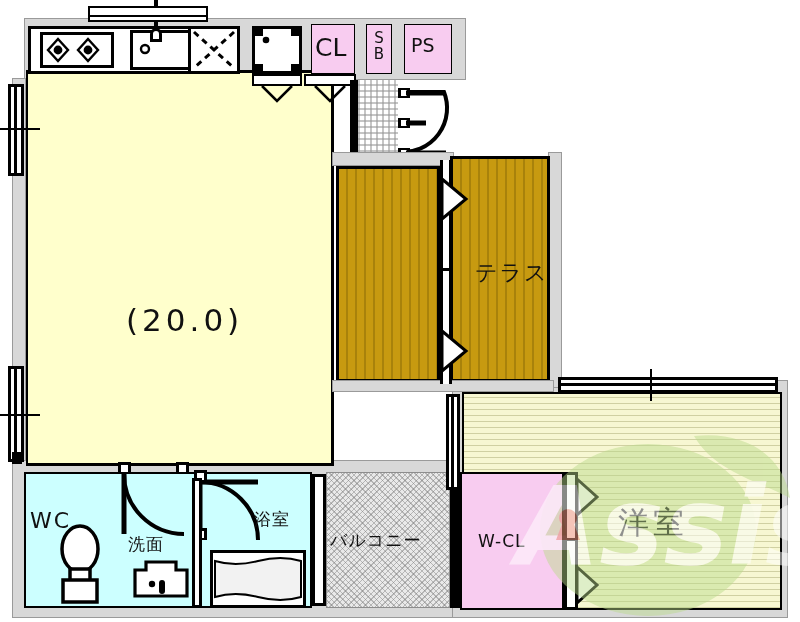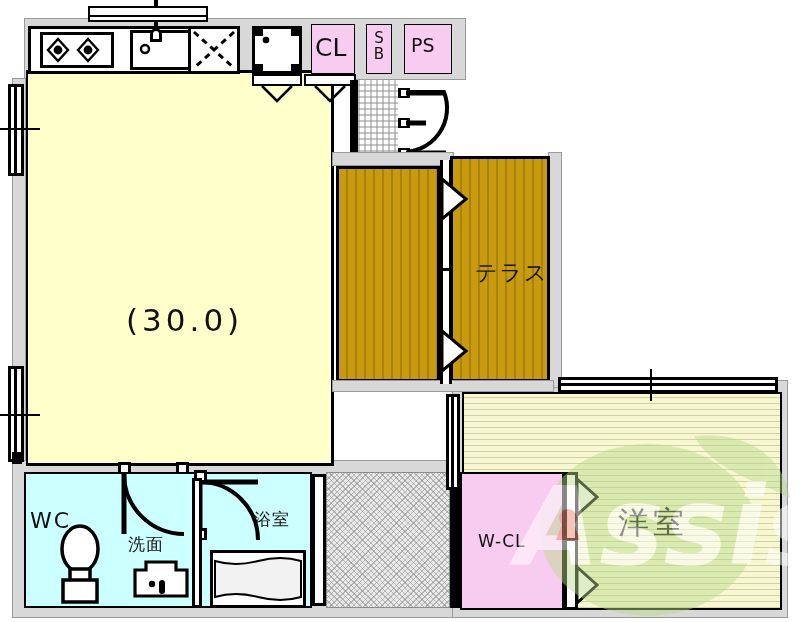--- a/index.html
+++ b/index.html
@@ -76,21 +76,21 @@
   <div class="abs wall" style="left:452px;top:380px;width:336px;height:238px;"></div>
 
   <div class="abs wall" style="left:548px;top:152px;width:14px;height:236px;"></div>
 
   <div class="abs ldk" style="left:26px;top:72px;width:308px;height:394px;border-left:2px solid #000;"></div>
 
   <div class="abs" style="left:26px;top:70px;width:308px;height:3px;background:#000;"></div>
   <div class="abs" style="left:26px;top:463px;width:308px;height:3px;background:#000;"></div>
   <div class="abs" style="left:331px;top:72px;width:3px;height:394px;background:#000;"></div>
 
-  <div class="lbl big" style="left:126px;top:302px;">(30.0)</div>
+  <div class="lbl big" style="left:126px;top:302px;">(20.0)</div>
 
   <div class="abs" style="left:28px;top:26px;width:202px;height:48px;background:#fff;border:3px solid #000;"></div>
 
   <div class="abs" style="left:40px;top:32px;width:74px;height:36px;background:#fff;border:3px solid #000;">
     <svg width="68" height="30" viewBox="0 0 68 30">
       <g fill="none" stroke="#000" stroke-width="2.4">
         <polygon points="15,4 25,15 15,26 5,15"></polygon>
         <polygon points="45,4 55,15 45,26 35,15"></polygon>
         <circle cx="15" cy="15" r="3.2" fill="#000"></circle>
         <circle cx="45" cy="15" r="3.2" fill="#000"></circle>
@@ -239,20 +239,21 @@
 
   <div class="abs" style="left:210px;top:550px;width:96px;height:58px;background:#fff;border:3px solid #000;">
     <svg width="90" height="52" viewBox="0 0 90 52">
       <path d="M2 8 Q22 14 45 8 Q68 2 88 8 L88 44 Q68 50 45 44 Q22 38 2 44 Z" fill="#f2f2f2" stroke="#000" stroke-width="2"></path>
     </svg>
   </div>
 
   <div class="abs white" style="left:192px;top:478px;width:10px;height:130px;border:3px solid #000;"></div>
 
   <div class="abs balcony" style="left:326px;top:472px;width:124px;height:136px;"></div>
+  <div class="lbl small" style="left:330px;top:529px;">バルコニー</div>
 
   <div class="abs white" style="left:312px;top:474px;width:14px;height:132px;border:3px solid #000;"></div>
 
   <div class="abs blk" style="left:450px;top:472px;width:10px;height:72px;"></div>
 
   <div class="abs yousitsu" style="left:462px;top:392px;width:320px;height:218px;border:2px solid #000;"></div>
   <div class="lbl big" style="left:618px;top:466px;margin-top:36px;">洋室</div>
 
   <div class="abs win" style="left:558px;top:377px;width:220px;height:16px;"></div>
   <div class="abs" style="left:558px;top:383px;width:220px;height:3px;background:#000;"></div>

